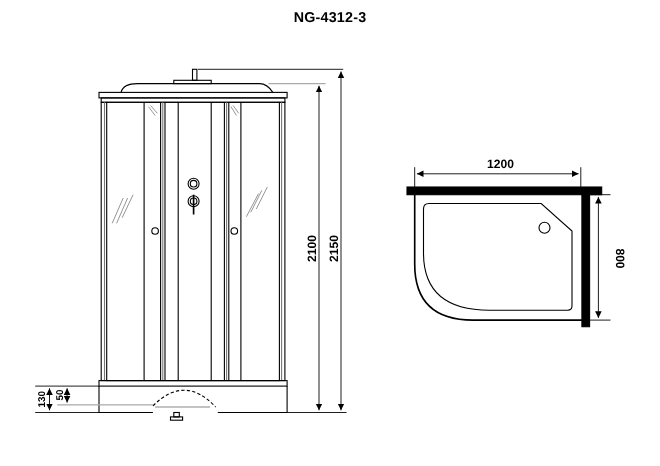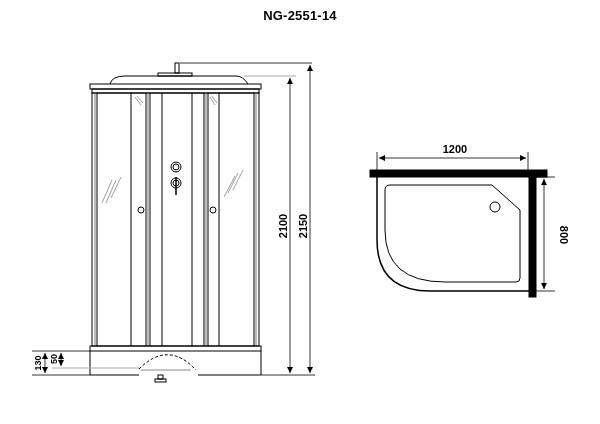--- a/index.html
+++ b/index.html
@@ -4,21 +4,21 @@
   <style>
     html, body { margin: 0; padding: 0; background: #ffffff; }
     body { width: 600px; height: 424px; position: relative; overflow: hidden; font-family: "Liberation Sans", sans-serif; }
     .drawing { position: absolute; left: 0; top: 0; width: 600px; height: 424px; }
     .title { position: absolute; left: 0; top: 8px; width: 600px; text-align: center; font-weight: bold; font-size: 13px; color: #000; letter-spacing: 0.2px; }
     svg text { font-family: "Liberation Sans", sans-serif; font-weight: bold; fill: #000; }
   </style>
 </head>
 <body>
 
-<div class="title">NG-2551-14</div>
+<div class="title">NG-4312-3</div>
 
 <svg class="drawing" width="600" height="424" viewBox="0 0 600 424" xmlns="http://www.w3.org/2000/svg">
   <defs>
     <marker id="arr" markerWidth="8" markerHeight="8" refX="6" refY="4" orient="auto-start-reverse" markerUnits="userSpaceOnUse">
       <path d="M0,1 L6,4 L0,7 Z" fill="#000"></path>
     </marker>
   </defs>
 
   <g stroke="#000" fill="none" stroke-width="1">
 

